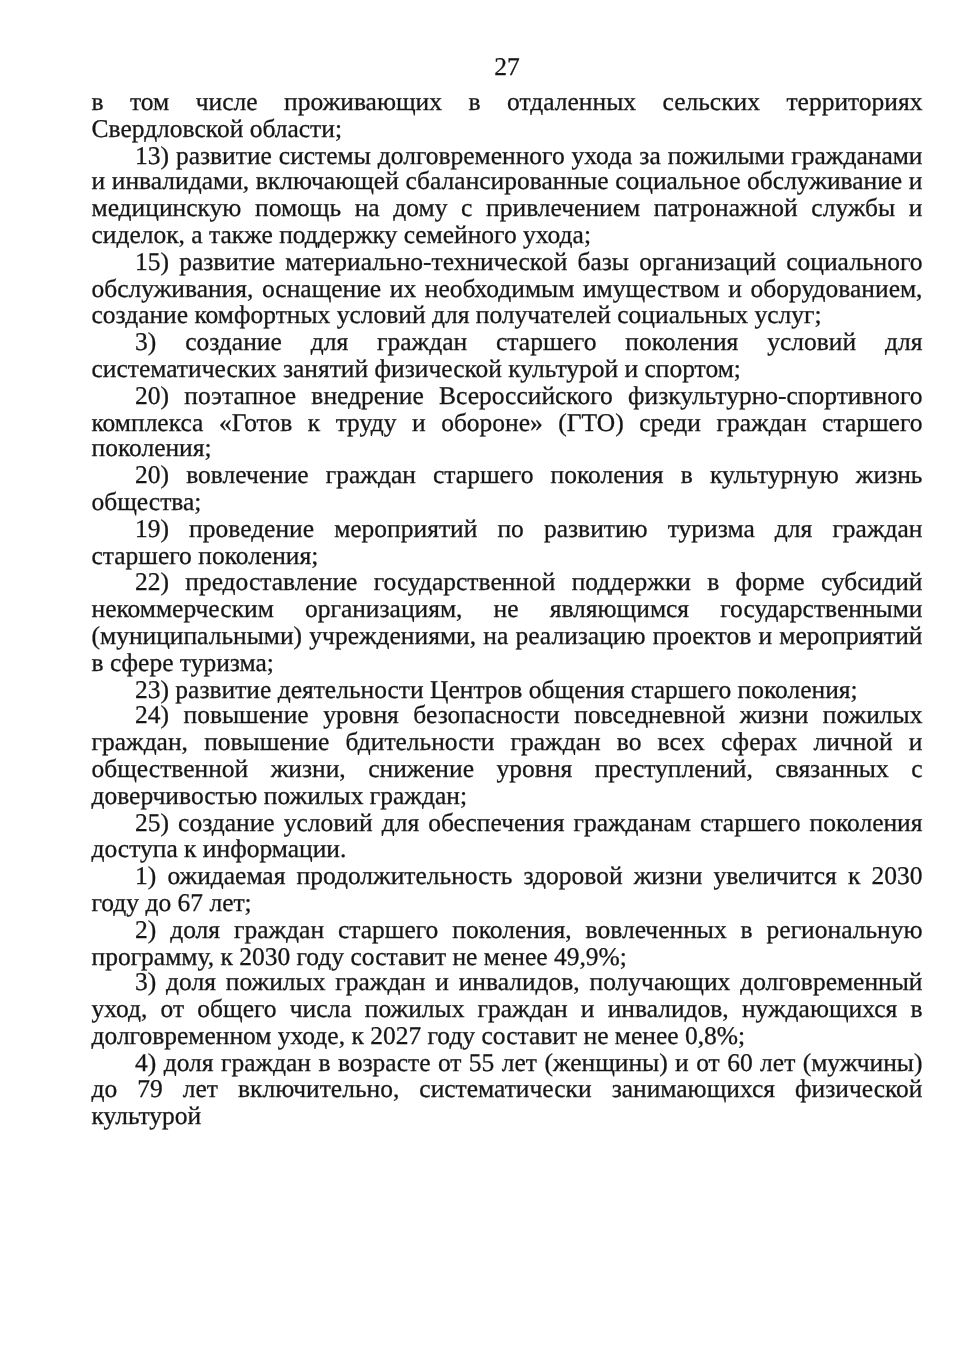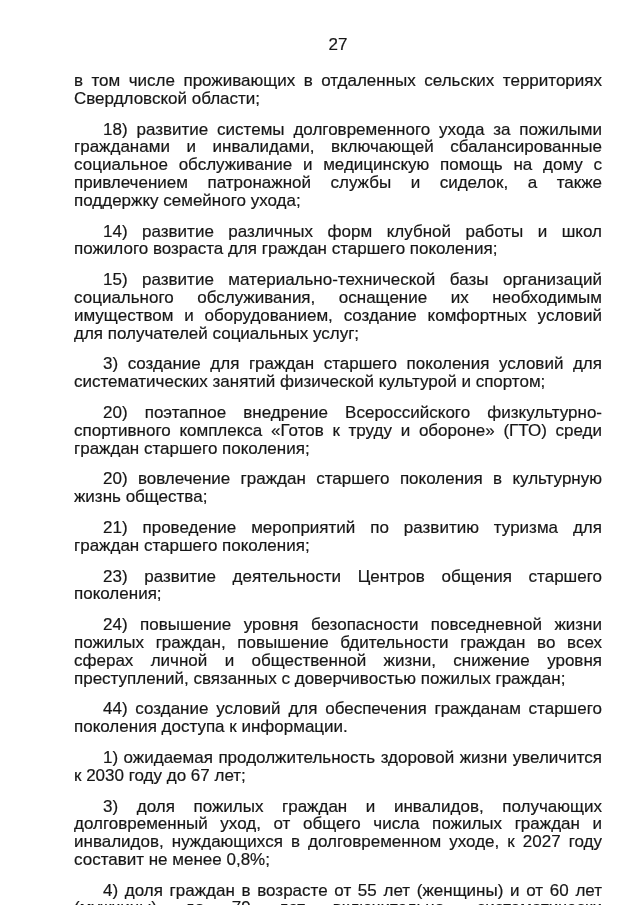--- a/index.html
+++ b/index.html
@@ -6,21 +6,21 @@
     margin: 0;
     padding: 0;
     background: #ffffff;
   }
   .sheet {
     position: relative;
     width: 640px;
     height: 905px;
     background: #ffffff;
     overflow: hidden;
-    font-family: Liberation Sans, sans-serif;
+    font-family: Liberation Serif, serif;
     color: #161616;
   }
   .page-number {
     position: absolute;
     top: 36px;
     left: 61px;
     width: 554px;
     text-align: center;
     font-size: 17px;
     line-height: 17.8px;
@@ -29,46 +29,47 @@
   .content {
     position: absolute;
     top: 59px;
     left: 61px;
     width: 554px;
     font-size: 17px;
     line-height: 17.8px;
     -webkit-text-stroke: 0.2px #1a1a1a;
   }
   .para {
-    margin: 13px;
+    margin: 0;
     text-align: justify;
     text-justify: inter-word;
   }
   .para.indent {
     text-indent: 29px;
   }
   
   .para.cutoff {
     text-align-last: justify;
   }
 </style>
 </head>
 <body>
 
 <div class="sheet">
   <div class="page-number">27</div>
   <div class="content">
       <p class="para">в том числе проживающих в отдаленных сельских территориях Свердловской области;</p>
-      <p class="para indent">18) развитие системы долговременного ухода за пожилыми гражданами и инвалидами, включающей сбалансированные социальное обслуживание и медицинскую помощь на дому с привлечением патронажной службы и сиделок, а также поддержку семейного ухода;</p>
-      <p class="para indent">14) развитие различных форм клубной работы и школ пожилого возраста для граждан старшего поколения;</p>
+      <p class="para indent">13) развитие системы долговременного ухода за пожилыми гражданами и инвалидами, включающей сбалансированные социальное обслуживание и медицинскую помощь на дому с привлечением патронажной службы и сиделок, а также поддержку семейного ухода;</p>
       <p class="para indent">15) развитие материально-технической базы организаций социального обслуживания, оснащение их необходимым имуществом и оборудованием, создание комфортных условий для получателей социальных услуг;</p>
       <p class="para indent">3) создание для граждан старшего поколения условий для систематических занятий физической культурой и спортом;</p>
       <p class="para indent">20) поэтапное внедрение Всероссийского физкультурно-спортивного комплекса «Готов к труду и обороне» (ГТО) среди граждан старшего поколения;</p>
       <p class="para indent">20) вовлечение граждан старшего поколения в культурную жизнь общества;</p>
-      <p class="para indent">21) проведение мероприятий по развитию туризма для граждан старшего поколения;</p>
+      <p class="para indent">19) проведение мероприятий по развитию туризма для граждан старшего поколения;</p>
+      <p class="para indent">22) предоставление государственной поддержки в форме субсидий некоммерческим организациям, не являющимся государственными (муниципальными) учреждениями, на реализацию проектов и мероприятий в сфере туризма;</p>
       <p class="para indent">23) развитие деятельности Центров общения старшего поколения;</p>
       <p class="para indent">24) повышение уровня безопасности повседневной жизни пожилых граждан, повышение бдительности граждан во всех сферах личной и общественной жизни, снижение уровня преступлений, связанных с доверчивостью пожилых граждан;</p>
-      <p class="para indent">44) создание условий для обеспечения гражданам старшего поколения доступа к информации.</p>
+      <p class="para indent">25) создание условий для обеспечения гражданам старшего поколения доступа к информации.</p>
       <p class="para indent">1) ожидаемая продолжительность здоровой жизни увеличится к 2030 году до 67 лет;</p>
+      <p class="para indent">2) доля граждан старшего поколения, вовлеченных в региональную программу, к 2030 году составит не менее 49,9%;</p>
       <p class="para indent">3) доля пожилых граждан и инвалидов, получающих долговременный уход, от общего числа пожилых граждан и инвалидов, нуждающихся в долговременном уходе, к 2027 году составит не менее 0,8%;</p>
       <p class="para indent cutoff">4) доля граждан в возрасте от 55 лет (женщины) и от 60 лет (мужчины) до 79 лет включительно, систематически занимающихся физической культурой</p>
     </div>
 </div>
 
 </body></html>

